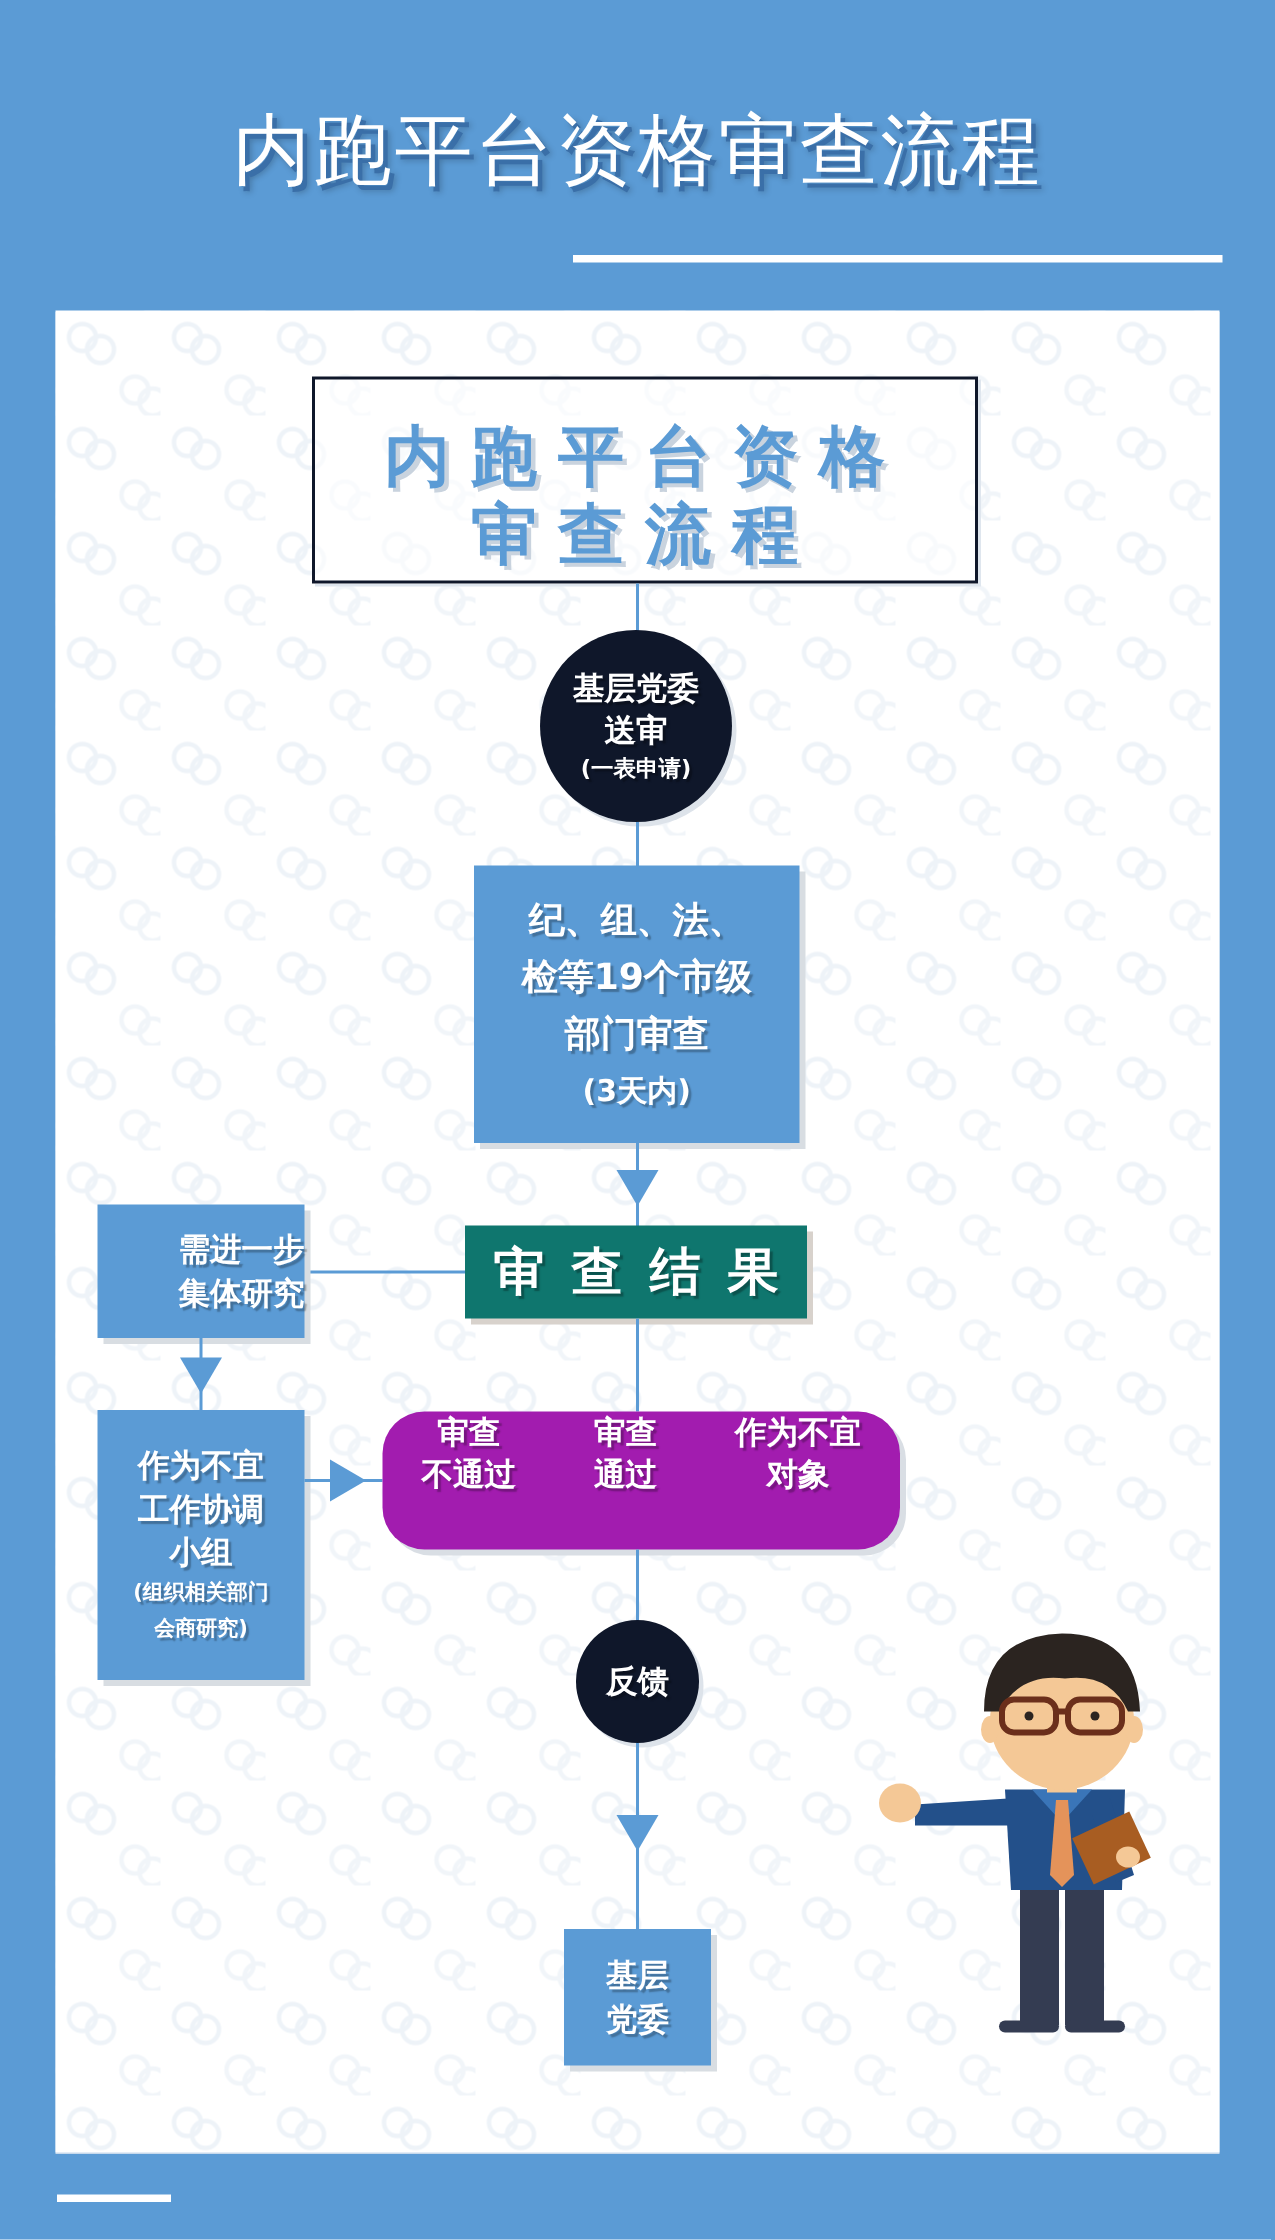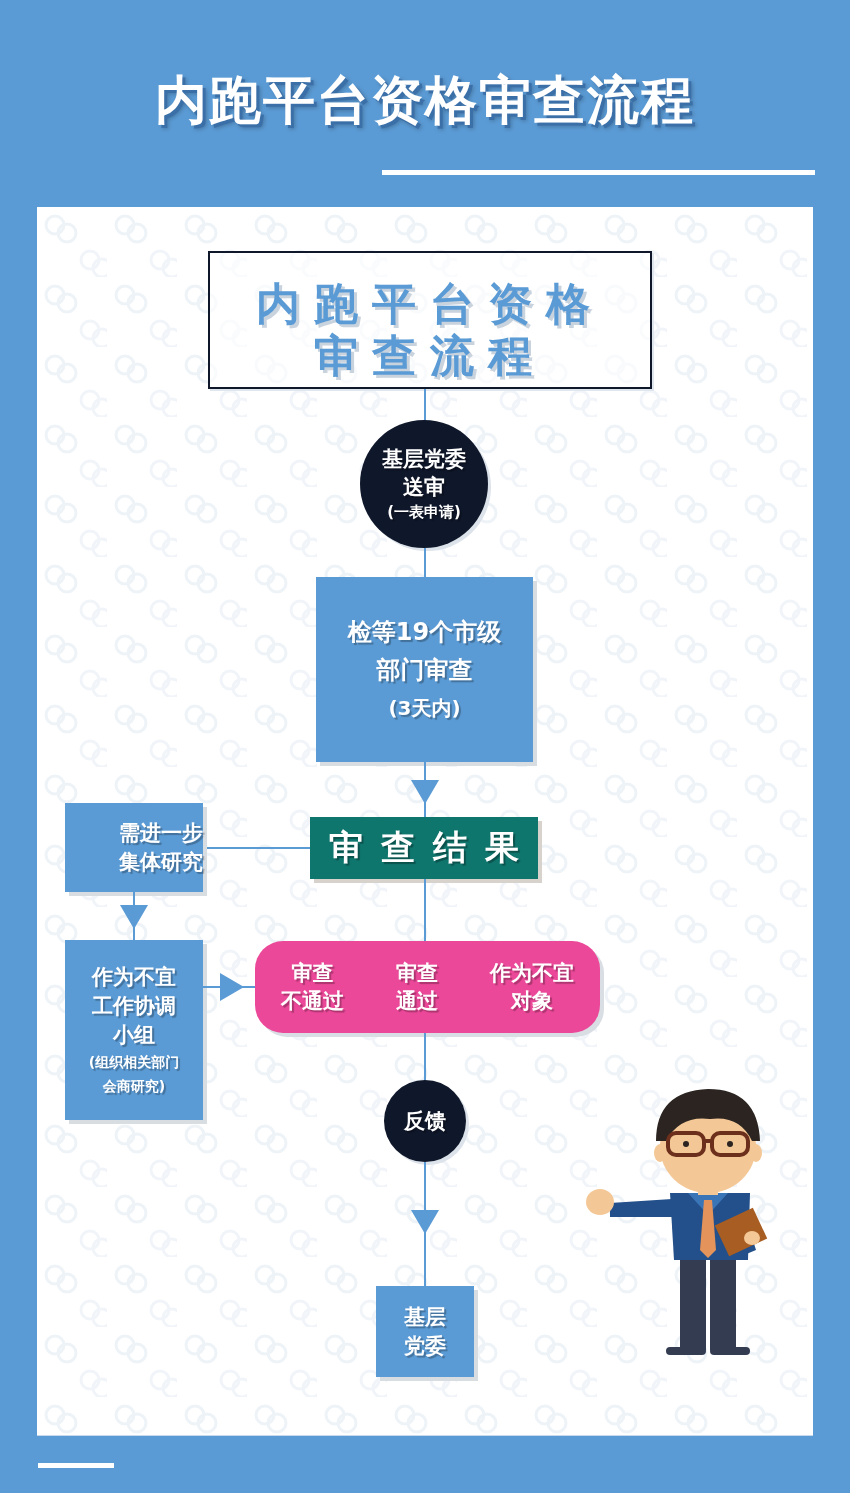--- a/index.html
+++ b/index.html
@@ -5,21 +5,21 @@
     html, body { margin: 0; padding: 0; }
     body {
       width: 850px; height: 1493px;
       background: #5b9bd5;
       position: relative; overflow: hidden;
       font-family: "DejaVu Sans", "Liberation Sans", sans-serif;
     }
     .abs { position: absolute; }
     .page-title {
       left: 0; top: 66px; width: 850px; text-align: center;
-      color: #ffffff; font-size: 52px; font-weight: bold; letter-spacing: 2px;
+      color: #ffffff; font-size: 52px; font-weight: normal; letter-spacing: 2px;
       text-shadow: 3px 3px 0 #3a6fa8, 4px 4px 4px rgba(0,0,0,0.25);
     }
     .title-rule { left: 382px; top: 170px; width: 433px; height: 5px; background: #ffffff; }
     .footer-rule { left: 38px; top: 1463px; width: 76px; height: 5px; background: #ffffff; }
     .panel {
       left: 37px; top: 207px; width: 776px; height: 1228px;
       background-color: #ffffff;
       box-shadow: 0 1px 0 #c7d9ec;
     }
     .panel svg.pattern { position: absolute; inset: 0; }
@@ -65,23 +65,23 @@
       left: 310px; top: 817px; width: 228px; height: 62px;
       background: #0f766e;
       box-shadow: 4px 4px 0 #d8d2cc;
       display: flex; align-items: center; justify-content: center;
       color: #fff; font-weight: bold; font-size: 34px; letter-spacing: 18px;
       text-shadow: 2px 2px 1px rgba(0,0,0,0.3);
       padding-left: 18px; box-sizing: border-box;
     }
     .result-bar {
       left: 255px; top: 941px; width: 345px; height: 92px;
-      background: #ec4899; border-radius: 28px;
+      background: #a21caf; border-radius: 28px;
       box-shadow: 4px 4px 0 #d9dee4;
-      display: flex; align-items: center; justify-content: space-around;
+      display: flex; align-items: flex-start; justify-content: space-around;
     }
     .result-item { font-size: 21px; line-height: 28px; }
   </style>
 </head>
 <body>
 
 <div class="abs page-title">内跑平台资格审查流程</div>
 <div class="abs title-rule"></div>
 
 <div class="abs panel">
@@ -107,20 +107,21 @@
 
 <div class="abs circle" style="left:360px; top:420px; width:128px; height:128px;">
   <div class="wtext" style="font-size:21px; line-height:28px;">基层党委</div>
   <div class="wtext" style="font-size:21px; line-height:28px;">送审</div>
   <div class="wtext" style="font-size:15px; line-height:22px;">(一表申请)</div>
 </div>
 
 <div class="abs vline" style="left:424px; top:548px; height:30px;"></div>
 
 <div class="abs blue box shadowed" style="left:316px; top:577px; width:217px; height:185px;">
+  <div class="wtext" style="font-size:24px; line-height:38px;">纪、组、法、</div>
   <div class="wtext" style="font-size:24px; line-height:38px;">检等19个市级</div>
   <div class="wtext" style="font-size:24px; line-height:38px;">部门审查</div>
   <div class="wtext" style="font-size:20px; line-height:38px;">(3天内)</div>
 </div>
 
 <div class="abs vline" style="left:424px; top:762px; height:56px;"></div>
 <div class="abs tri-down" style="left:411px; top:780px;"></div>
 
 <div class="abs red-box">审查结果</div>
 

